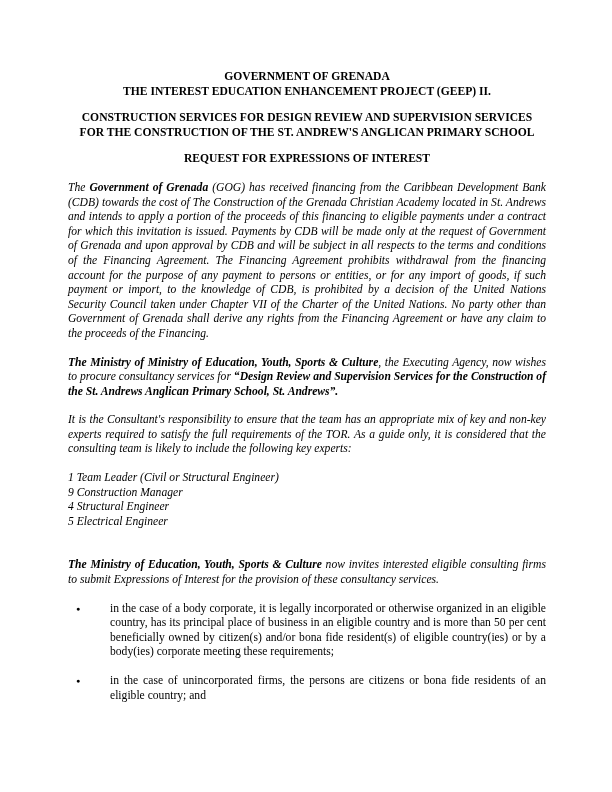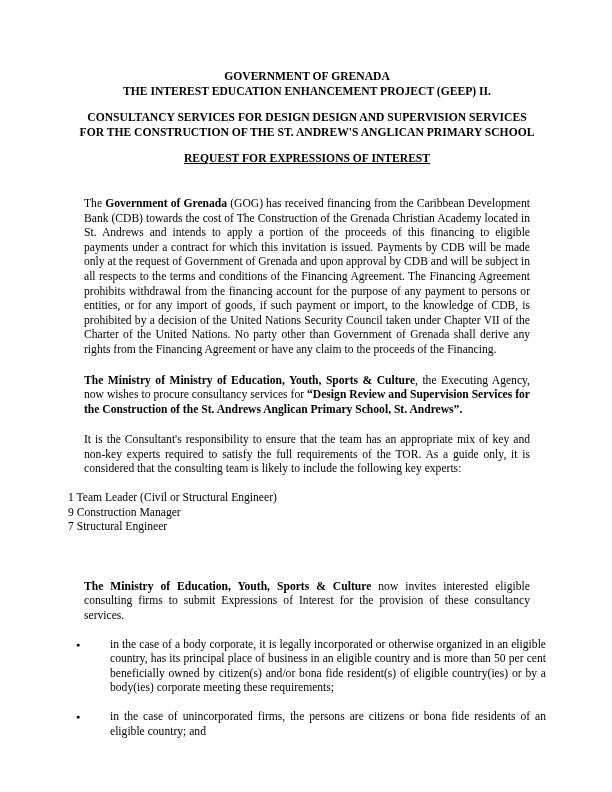--- a/index.html
+++ b/index.html
@@ -2,54 +2,55 @@
 <html><head>
 <meta charset="utf-8">
 <style>
   html, body { margin: 0; padding: 0; background: #ffffff; }
   body { width: 612px; height: 792px; position: relative; overflow: hidden;
          font-family: "Liberation Serif", "DejaVu Serif", serif; color: #000; }
   .page { position: absolute; left: 68px; top: 70px; width: 478px; font-size: 11.6px; line-height: 14.6px; }
   .center { text-align: center; font-weight: bold; }
   .hdr1 { margin: 0; }
   .gap { height: 12px; }
-  .u { text-decoration: underline; }
-  p { margin: 16px; text-align: justify; }
+  .u { }
+  p { margin: 0; text-align: justify; font-style: italic; }
   .para { margin-bottom: 14px; }
   .b { font-weight: bold; }
   .list { margin: 0; padding: 0; list-style: none; }
-  .list li { margin: 0; }
+  .list li { margin: 0; font-style: italic; }
   ul.bul { margin: 0; padding: 0; list-style: none; }
   ul.bul li { position: relative; padding-left: 34px; margin-left: 8px; text-align: justify; margin-bottom: 14px; }
   ul.bul li .dot { position: absolute; left: 0; top: 0; }
 </style>
 </head>
 <body>
 
 <div class="page">
   <div class="center hdr1">GOVERNMENT OF GRENADA</div>
   <div class="center hdr1">THE INTEREST EDUCATION ENHANCEMENT PROJECT (GEEP) II.</div>
   <div class="gap"></div>
-  <div class="center hdr1">CONSULTANCY SERVICES FOR DESIGN DESIGN AND SUPERVISION SERVICES</div>
+  <div class="center hdr1">CONSTRUCTION SERVICES FOR DESIGN REVIEW AND SUPERVISION SERVICES</div>
   <div class="center hdr1">FOR THE CONSTRUCTION  OF THE ST. ANDREW'S ANGLICAN PRIMARY SCHOOL</div>
   <div class="gap"></div>
   <div class="center hdr1"><span class="u">REQUEST FOR EXPRESSIONS OF INTEREST</span></div>
   <div class="gap" style="height:14px"></div>
 
   <p class="para"><span>The </span><span class="b">Government of Grenada</span><span> (GOG) has received financing from the Caribbean Development Bank (CDB) towards the cost of The Construction of the Grenada Christian Academy located in St. Andrews and intends to apply a portion of the proceeds of this financing to eligible payments under a contract for which this invitation is issued. Payments by CDB will be made only at the request of Government of Grenada and upon approval by CDB and will be subject in all respects to the terms and conditions of the Financing Agreement. The Financing Agreement prohibits withdrawal from the financing account for the purpose of any payment to persons or entities, or for any import of goods, if such payment or import, to the knowledge of CDB, is prohibited by a decision of the United Nations Security Council taken under Chapter VII of the Charter of the United Nations. No party other than Government of Grenada shall derive any rights from the Financing Agreement or have any claim to the proceeds of the Financing.</span></p>
 
   <p class="para"><span class="b">The Ministry of Ministry of Education, Youth, Sports &amp; Culture</span><span>, the Executing Agency, now wishes to procure consultancy services for </span><span class="b">“Design Review and Supervision Services for the Construction  of the St. Andrews Anglican Primary School, St. Andrews”.</span></p>
 
 
   <p class="para">It is the Consultant's responsibility to ensure that the team has an appropriate mix of key and non-key experts required to satisfy the full requirements of the TOR. As a guide only, it is considered that the consulting team is likely to include the following key experts:</p>
 
   <ul class="list">
     <li>1 Team Leader (Civil or Structural Engineer)</li>
     <li>9 Construction Manager</li>
-    <li>7 Structural Engineer</li>
+    <li>4 Structural Engineer</li>
+    <li>5 Electrical Engineer</li>
   </ul>
   <div style="height:29px"></div>
 
   <p class="para"><span class="b">The Ministry of Education, Youth, Sports &amp; Culture</span><span> now invites interested eligible consulting firms to submit Expressions of Interest for the provision of these consultancy services.</span></p>
 
 
   <ul class="bul">
     <li><span class="dot" style="font-size:7px;line-height:14.6px;">●</span><span>in the case of a body corporate, it is legally incorporated or otherwise organized in an eligible country, has its principal place of business in an eligible country and is more than 50 per cent beneficially owned by citizen(s) and/or bona fide resident(s) of eligible country(ies) or by a body(ies) corporate meeting these requirements;</span></li>
     <li><span class="dot" style="font-size:7px;line-height:14.6px;">●</span><span>in the case of unincorporated firms, the persons are citizens or bona fide residents of an eligible country; and</span></li>
   </ul>

